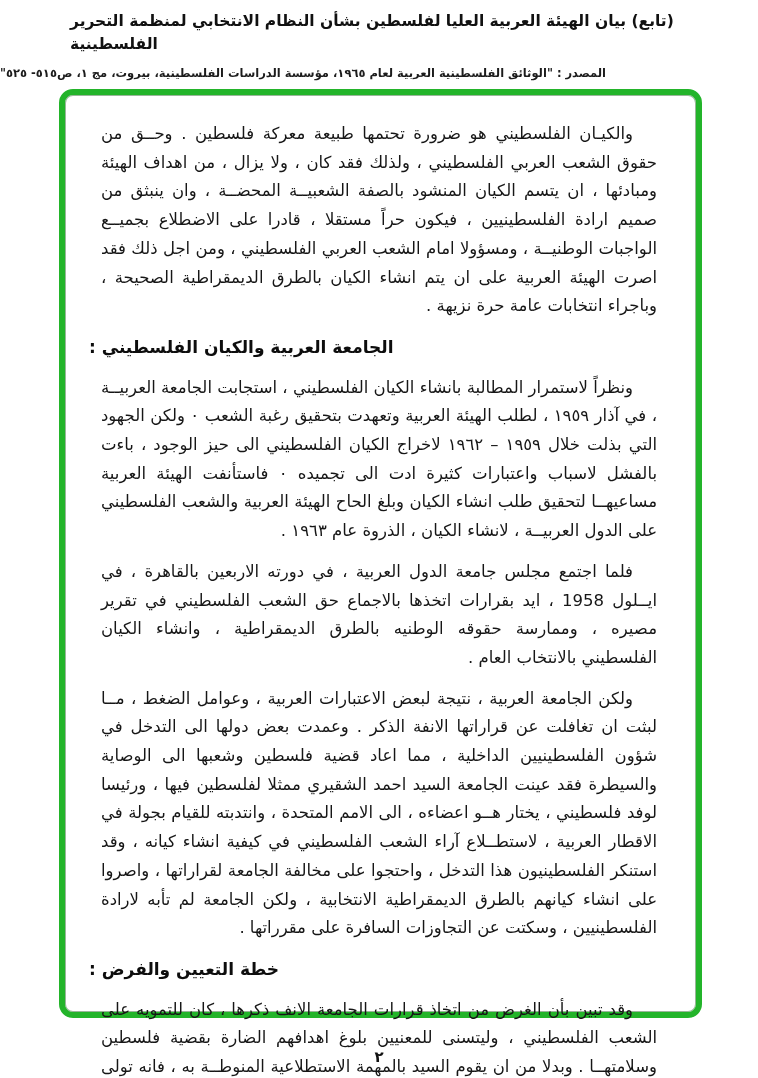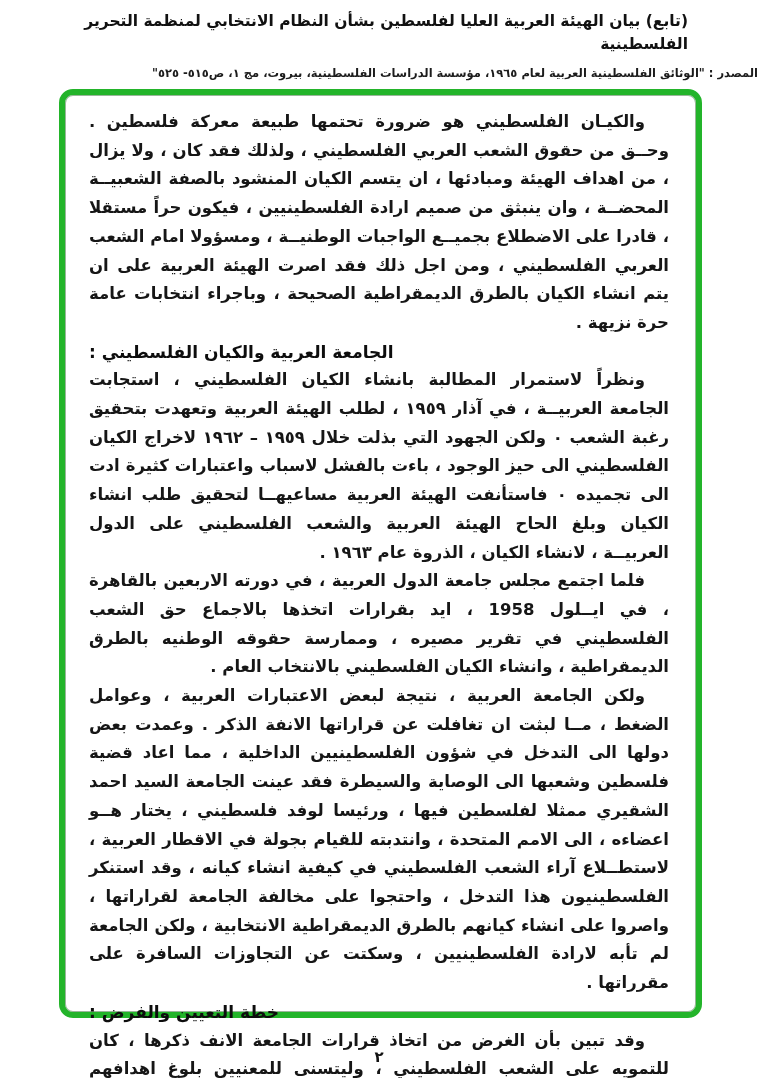--- a/index.html
+++ b/index.html
@@ -13,21 +13,21 @@
     background: #ffffff;
     font-family: "DejaVu Sans", sans-serif;
     color: #141414;
     overflow: hidden;
   }
   .doc-header {
     position: absolute;
     top: 10px;
     left: 0;
     width: 758px;
-    text-align: right;
+    text-align: left;
     direction: rtl;
   }
   .doc-title {
     font-size: 15.5px;
     font-weight: bold;
     color: #111111;
     letter-spacing: 0;
     margin: 0 auto;
     padding: 0 70px;
     line-height: 1.5;
@@ -55,23 +55,22 @@
     left: 89px;
     top: 108px;
     width: 580px;
     direction: rtl;
     text-align: justify;
     font-size: 16.5px;
     line-height: 28.7px;
     color: #161616;
   }
   .doc-body p {
-    margin: 0;
+    margin: 12px;
     text-indent: 24px;
-    font-weight: bold;
   }
   .doc-body h3 {
     margin: 0;
     font-size: 17px;
     font-weight: bold;
     color: #0d0d0d;
     line-height: 28.7px;
     text-align: left;
   }
   .page-number {

